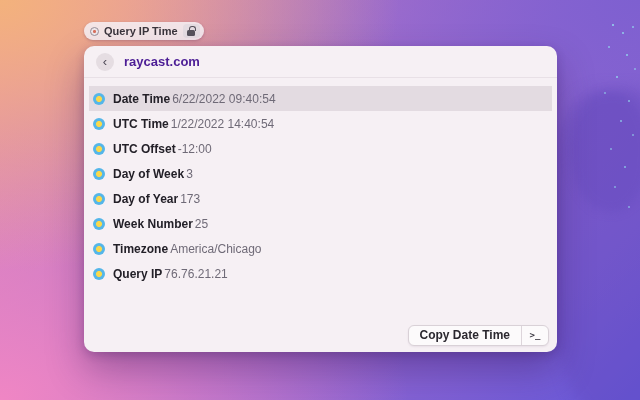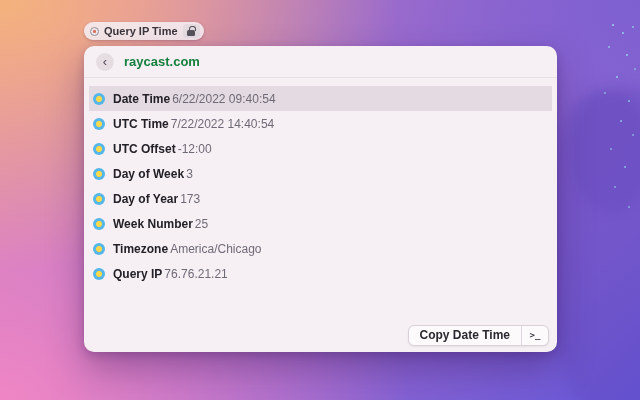--- a/index.html
+++ b/index.html
@@ -75,21 +75,21 @@
   .searchbar {
     height:32px; display:flex; align-items:center; gap:10px;
     padding:0 12px; border-bottom:1px solid #e8e0e6;
   }
   .back-btn {
     width:18px; height:18px; border-radius:50%; background:#e5dde2;
     display:flex; align-items:center; justify-content:center;
     font-size:13px; line-height:1; color:#4e4956; cursor:default;
     padding-bottom:1px;
   }
-  .query { font-size:13px; font-weight:600; color:#15803d; }
+  .query { font-size:13px; font-weight:600; color:#4c1d95; }
 
   .list { padding:8px 5px 0 5px; }
   .row {
     height:25px; display:flex; align-items:center; border-radius:0;
     padding:0 6px 0 4px;
   }
   .row.selected { background:#e3dbe1; }
   .item-icon {
     width:12px; height:12px; border-radius:50%; flex:0 0 auto;
     background:radial-gradient(circle, #f9d84b 0%, #f9d84b 30%, #54b6e9 42%, #54b6e9 100%);
@@ -146,21 +146,21 @@
   <div class="list">
   <div class="row selected">
     <span class="item-icon"></span>
     <span class="row-label">Date Time</span>
     <span class="row-value">6/22/2022 09:40:54</span>
   </div>
 
   <div class="row">
     <span class="item-icon"></span>
     <span class="row-label">UTC Time</span>
-    <span class="row-value">7/22/2022 14:40:54</span>
+    <span class="row-value">1/22/2022 14:40:54</span>
   </div>
 
   <div class="row">
     <span class="item-icon"></span>
     <span class="row-label">UTC Offset</span>
     <span class="row-value">-12:00</span>
   </div>
 
   <div class="row">
     <span class="item-icon"></span>

